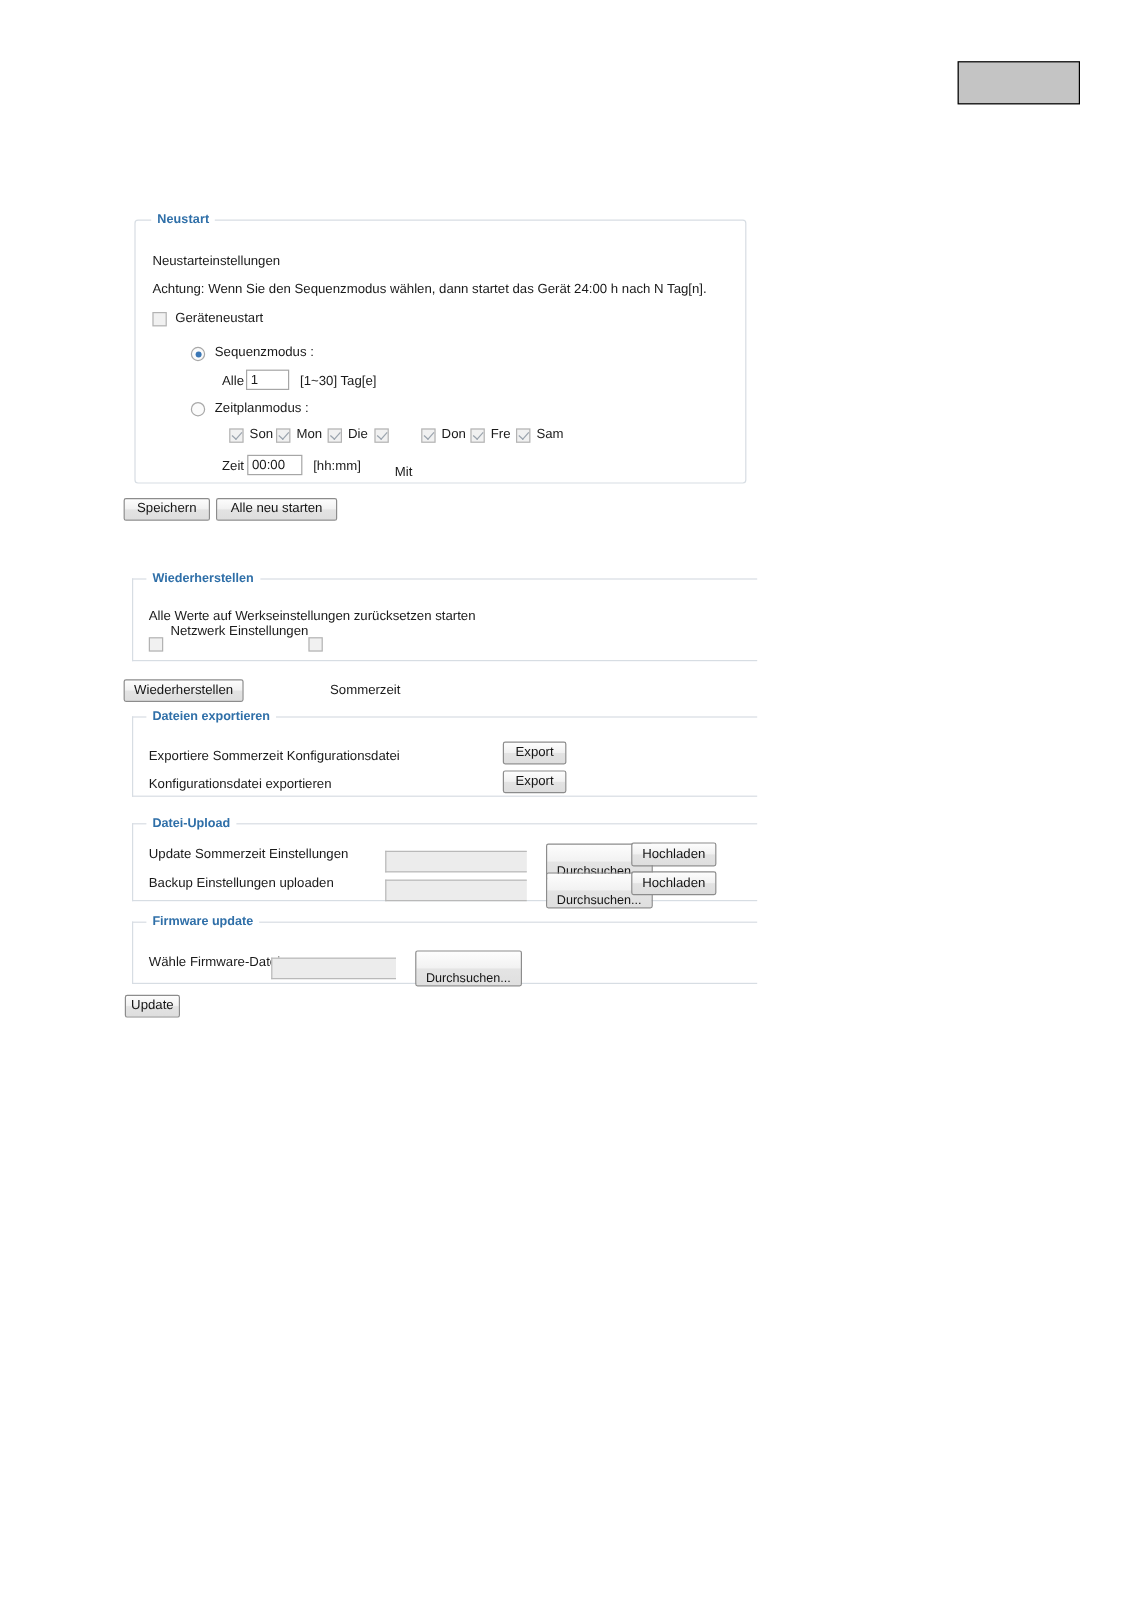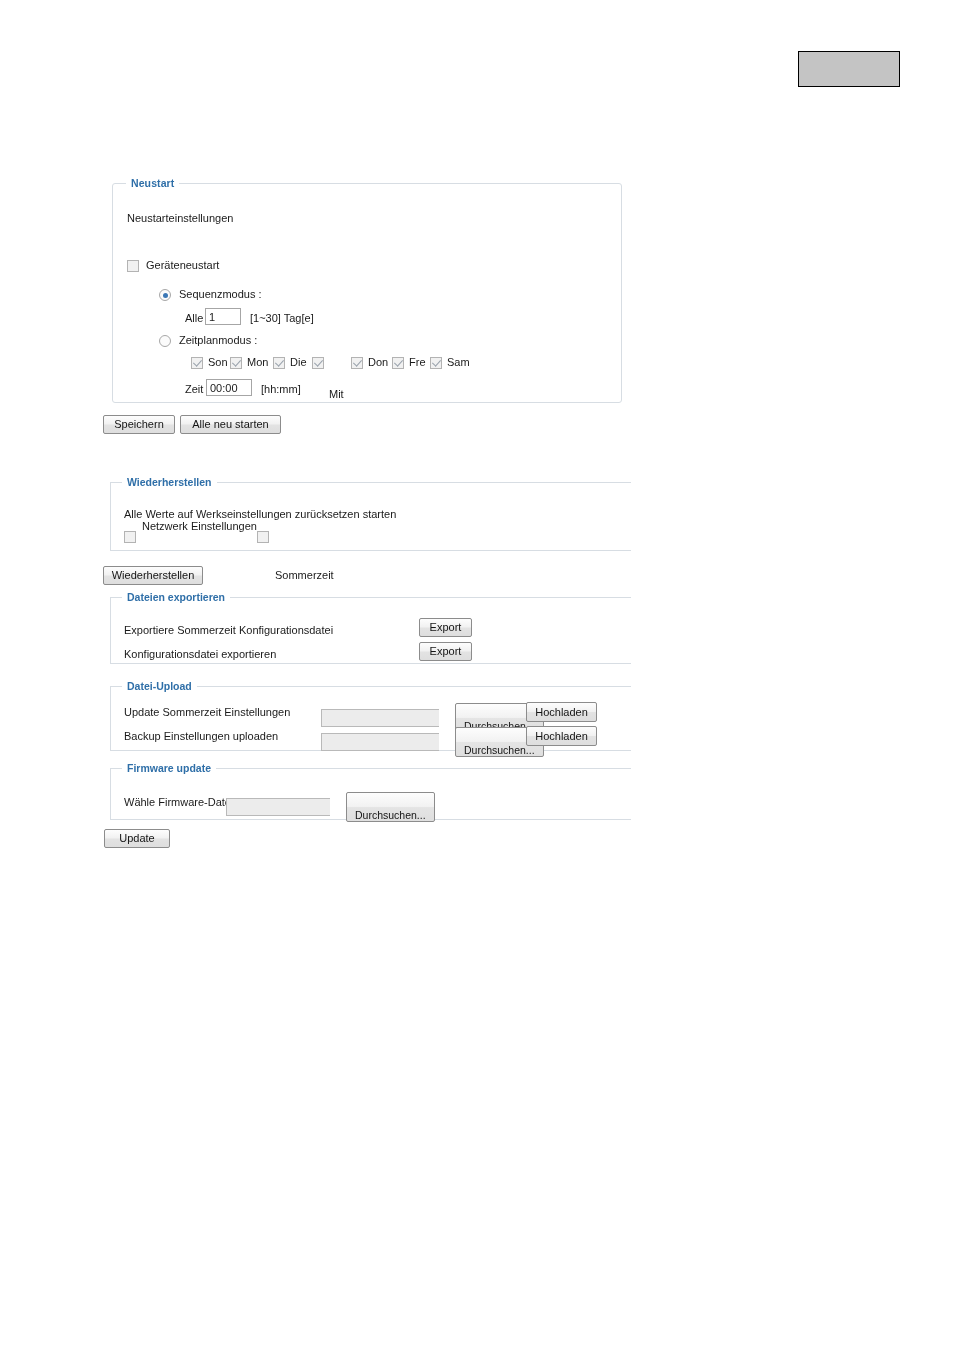--- a/index.html
+++ b/index.html
@@ -186,20 +186,21 @@
 <body>
 
 <div class="page">
 
   <div class="top-box"></div>
 
   <div class="fs-closed">
     <span class="legend">Neustart</span>
 
     <span class="txt" style="left:14px; top:28px;text-align:center;">Neustarteinstellungen</span>
+    <span class="txt" style="left:14px; top:51px;">Achtung: Wenn Sie den Sequenzmodus wählen, dann startet das Gerät 24:00 h nach N Tag[n].</span>
 
     <span class="cb" style="left:14px; top:76px;"></span>
     <span class="txt" style="left:33px; top:75px;">Geräteneustart</span>
 
     <span class="rb on" style="left:46px; top:105px;"></span>
     <span class="txt" style="left:66px; top:104px;">Sequenzmodus :</span>
 
     <span class="txt" style="left:72px; top:128px;">Alle</span>
     <input class="tbox" style="left: 92px; top: 124px; width: 36px;" value="1">
     <span class="txt" style="left:137px; top:128px;">[1~30] Tag[e]</span>
@@ -280,15 +281,15 @@
   <div class="fs-open" style="left:110px; top:768px; width:521px; height:52px;">
     <span class="legend">Firmware update</span>
 
     <span class="txt" style="left:13px; top:27px;">Wähle Firmware-Datei</span>
     <div class="filerow" style="left:115px; top:23px;">
       <div class="fakefield" style="width:104px;"></div>
       <div class="browse">Durchsuchen...</div>
     </div>
   </div>
 
-  <div class="btn" style="left:104px; top:829px; width:66px;">Update</div>
+  <div class="btn" style="left:104px; top:829px; width:46px;">Update</div>
 
 </div>
 
 </body></html>

